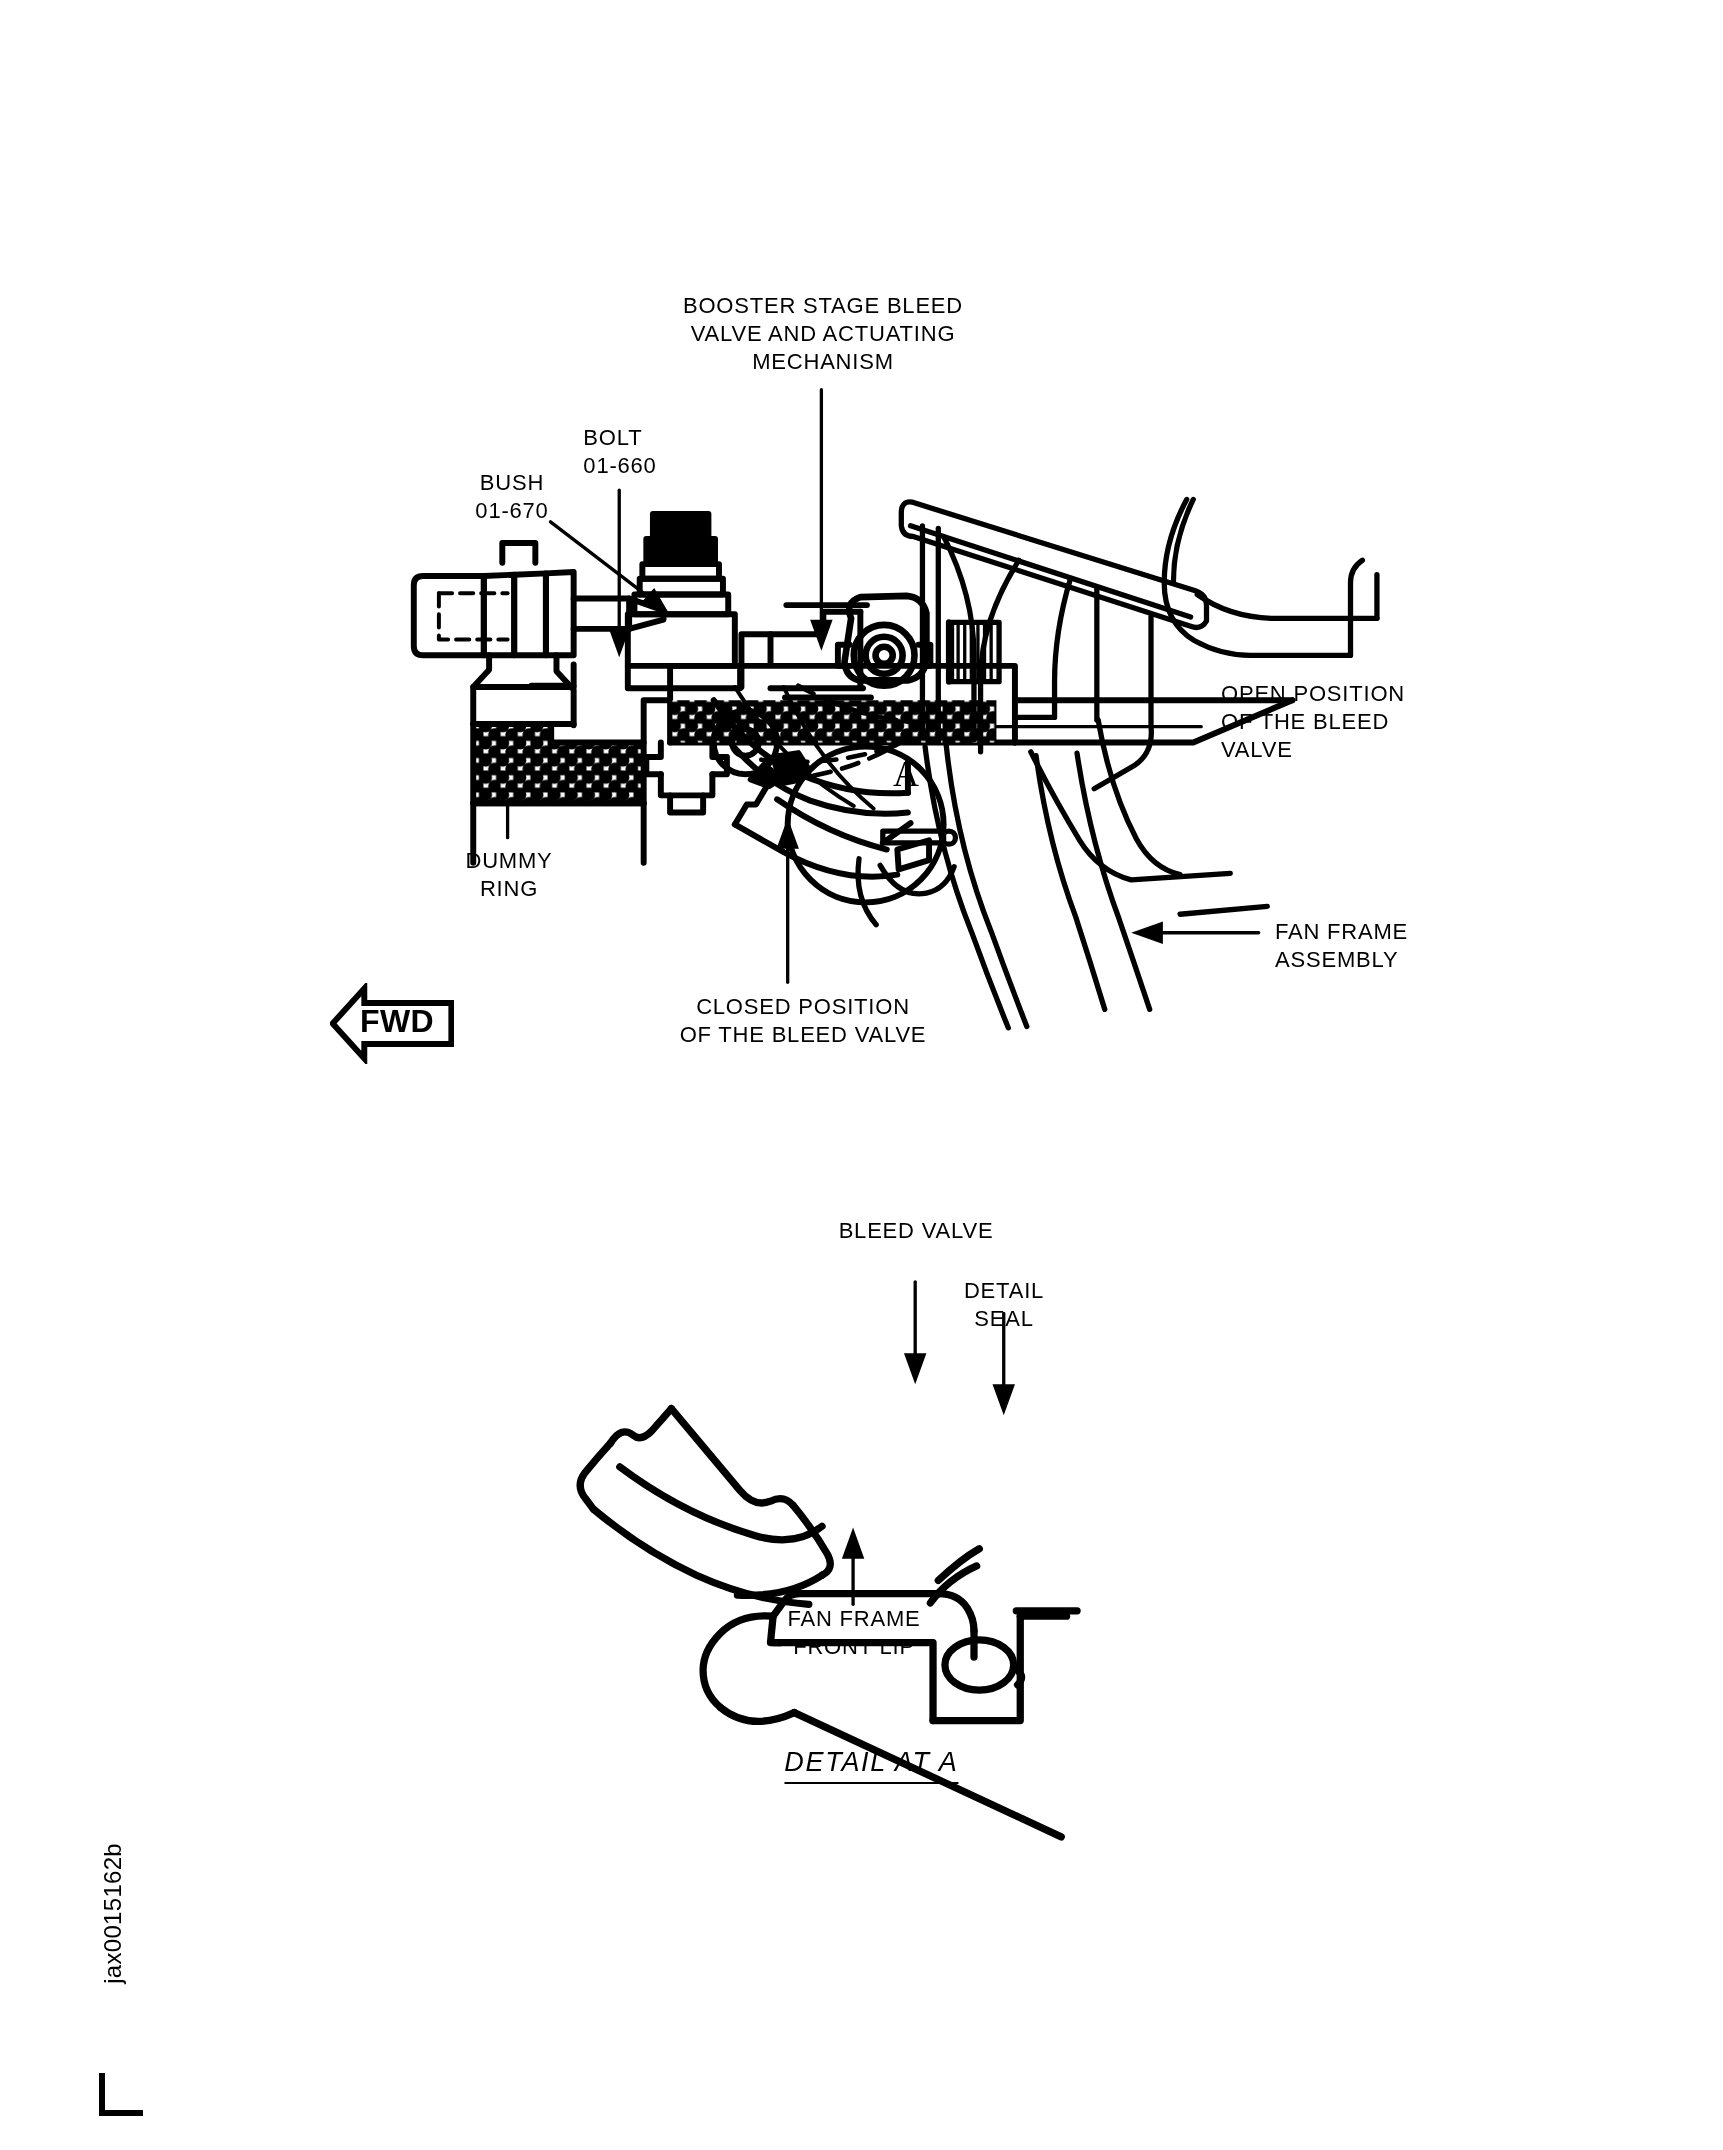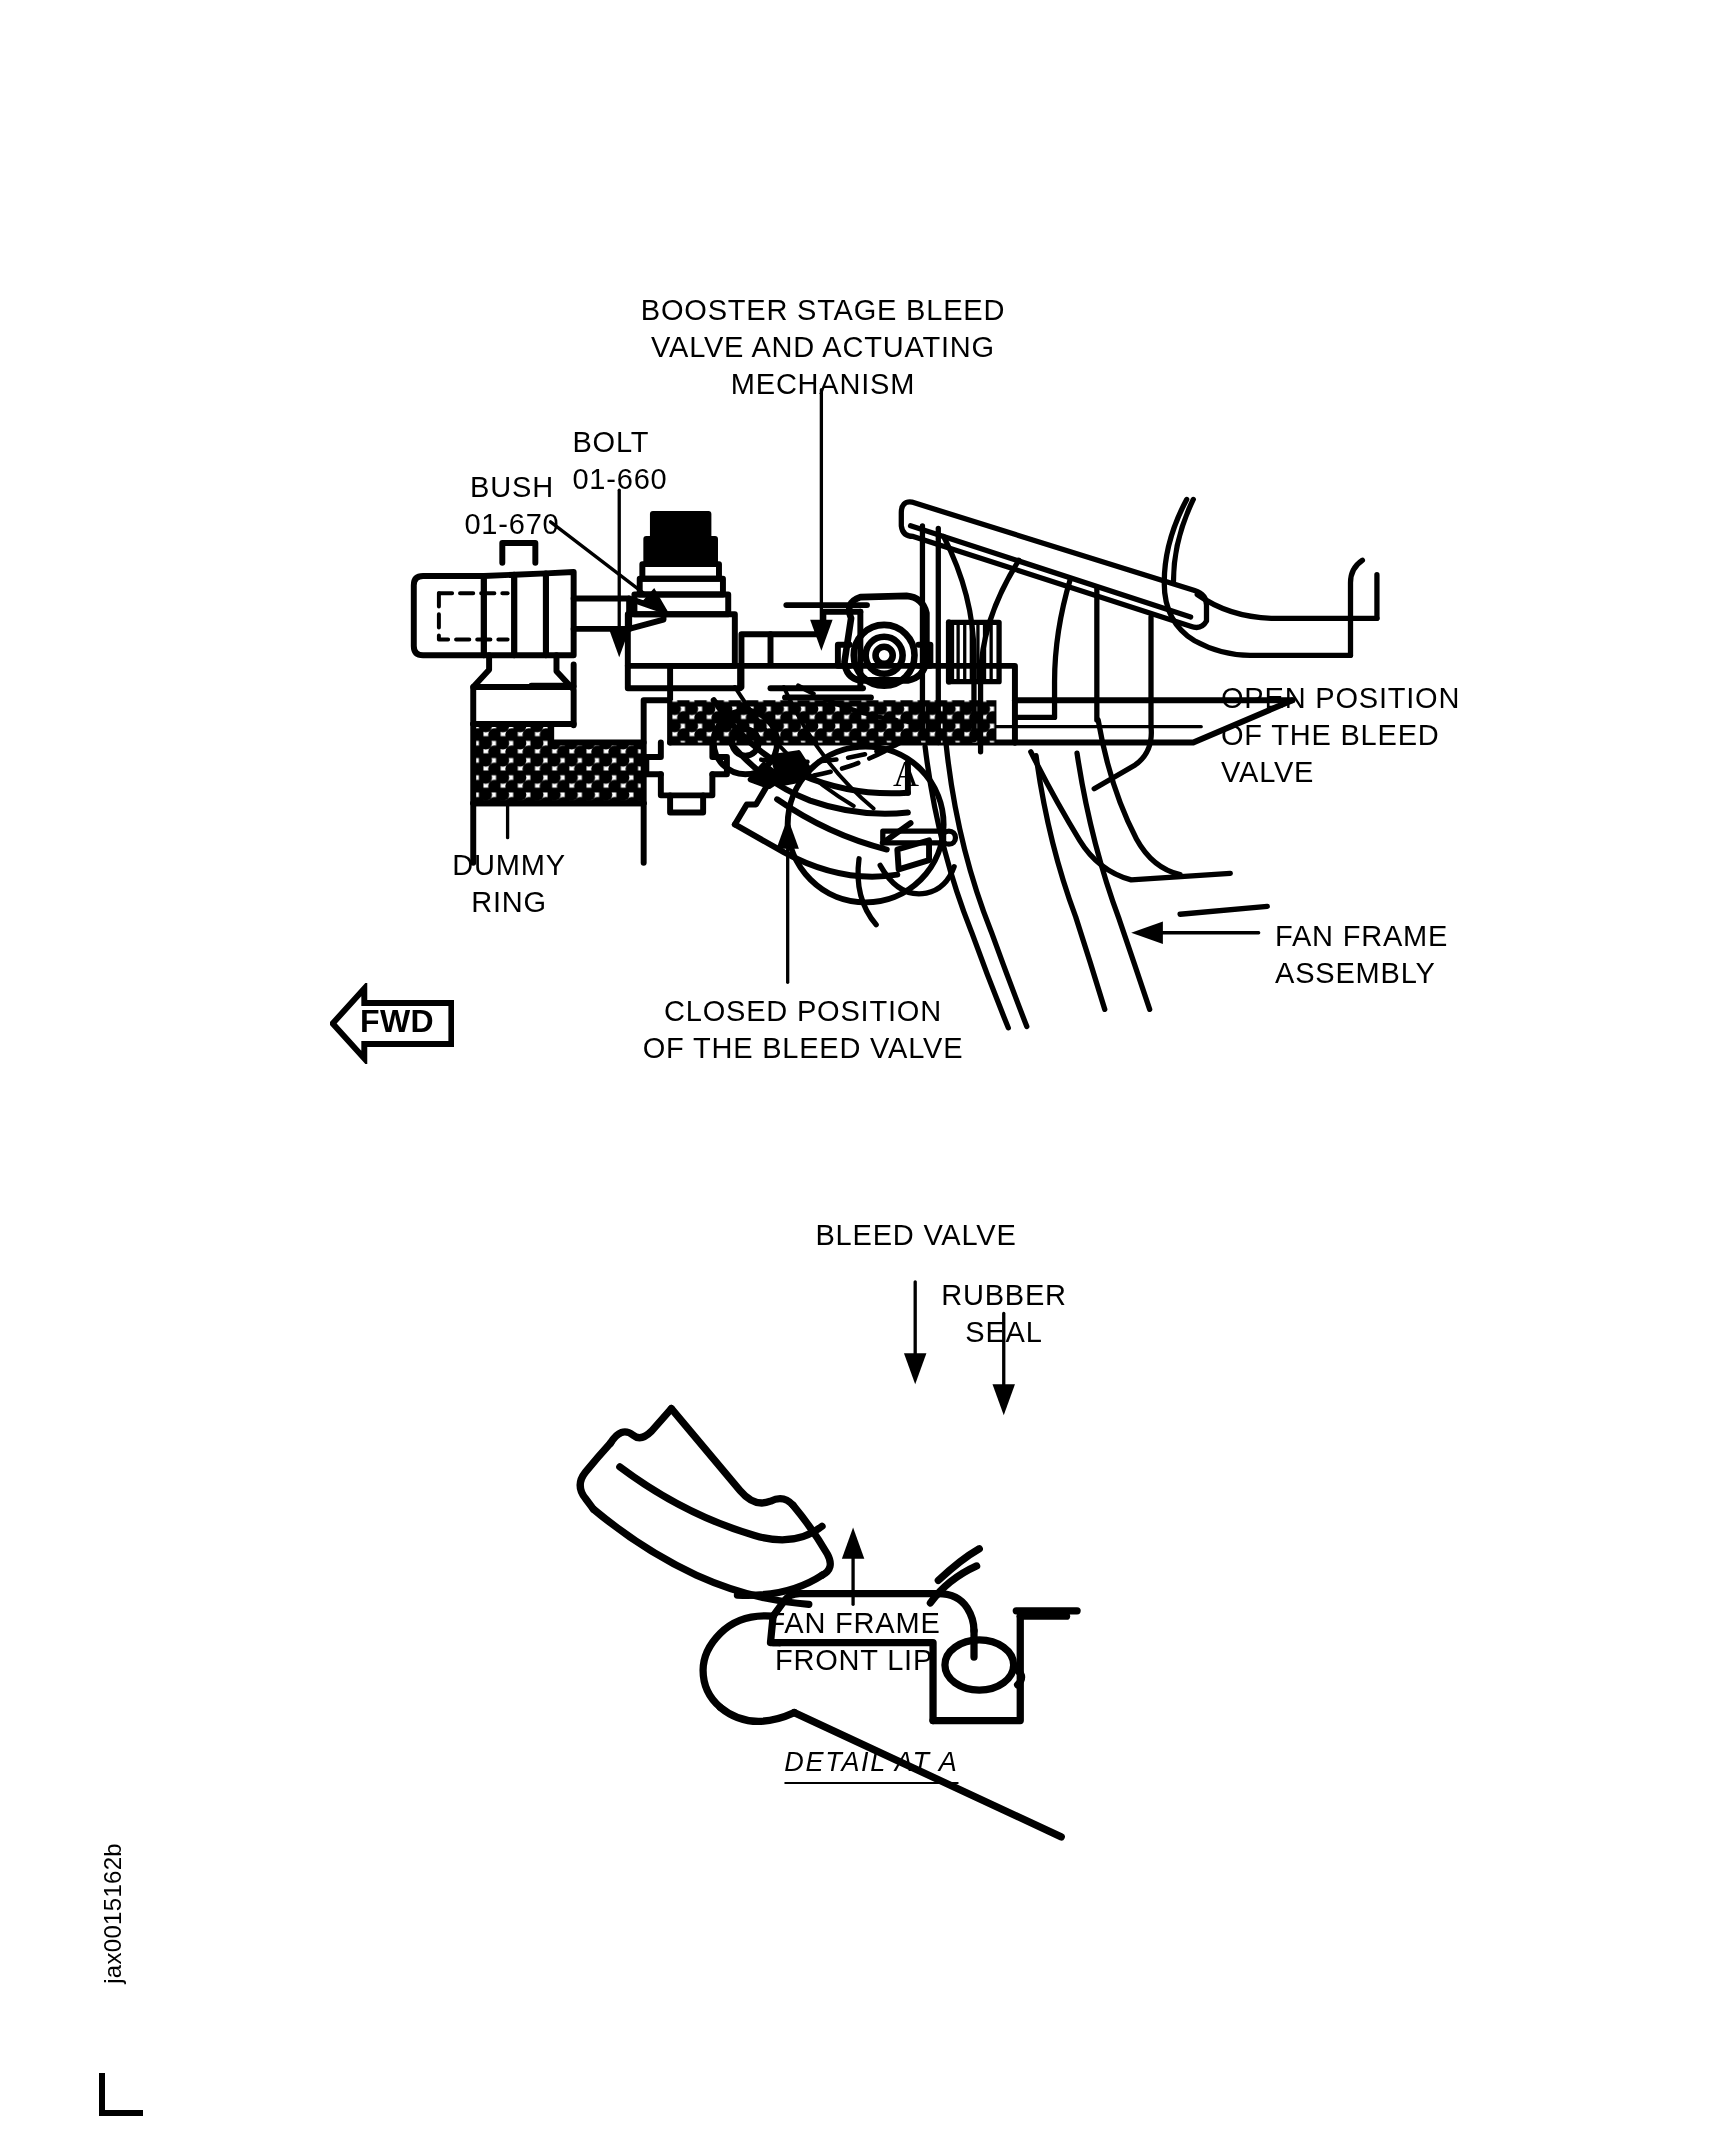--- a/index.html
+++ b/index.html
@@ -18,21 +18,21 @@
   #page {
     position: absolute;
     left: 0; top: 0;
     width: 1724px;
     height: 2151px;
     background: #ffffff;
   }
   .lbl {
     position: absolute;
     font-family: "Liberation Sans", sans-serif;
-    font-size: 29px;
+    font-size: 22px;
     letter-spacing: 0.8px;
     line-height: 1.28;
     color: #000000;
     white-space: pre;
   }
   .lbl.c  { text-align: center; }
   .lbl.l  { text-align: left; }
 
   
   #title-label        { left: 823px; top: 292px; transform: translateX(-50%); text-align: center; }
@@ -429,21 +429,21 @@
 
   <div id="callout-a">A</div>
 
   <svg id="fwd-arrow" viewBox="0 0 188 122" xmlns="http://www.w3.org/2000/svg">
     <polygon points="4,61 52,8 52,30 184,30 184,92 52,92 52,114" fill="none" stroke="#000" stroke-width="9" stroke-linejoin="miter"></polygon>
   </svg>
   <div id="fwd-text">FWD</div>
 
   <div class="lbl c" id="bleed-valve-label">BLEED VALVE</div>
 
-  <div class="lbl c" id="rubber-seal-label">RUBBER
+  <div class="lbl c" id="rubber-seal-label">DETAIL
 SEAL</div>
 
   <div class="lbl c" id="fan-frame-lip-label">FAN FRAME
 FRONT LIP</div>
 
   <div id="detail-caption">
     <span class="ul">DETAIL AT A</span>
   </div>
 
   <div id="figure-id-wrap">

